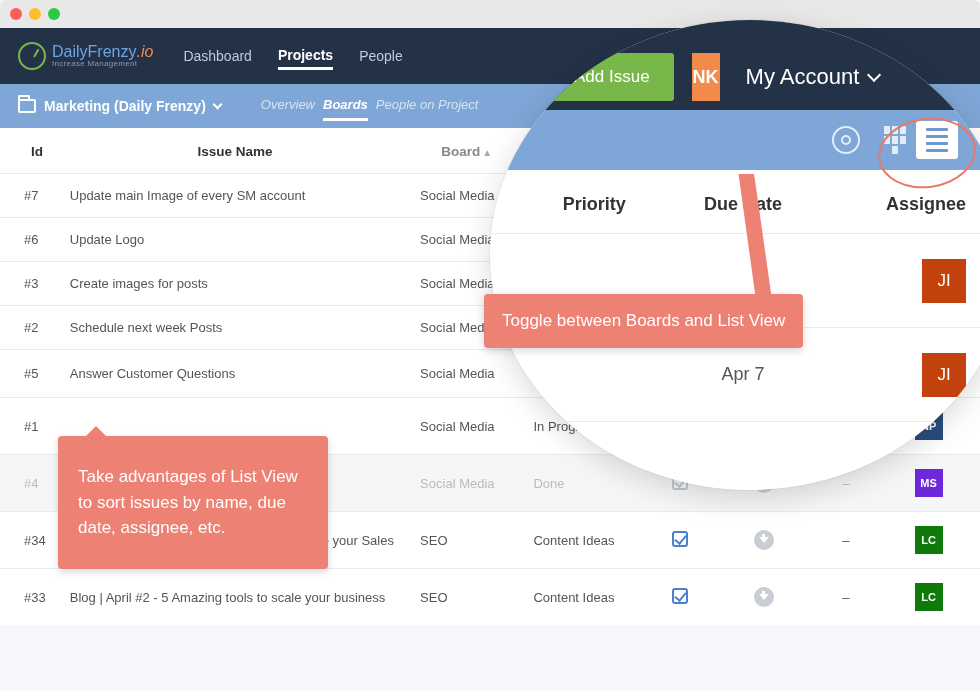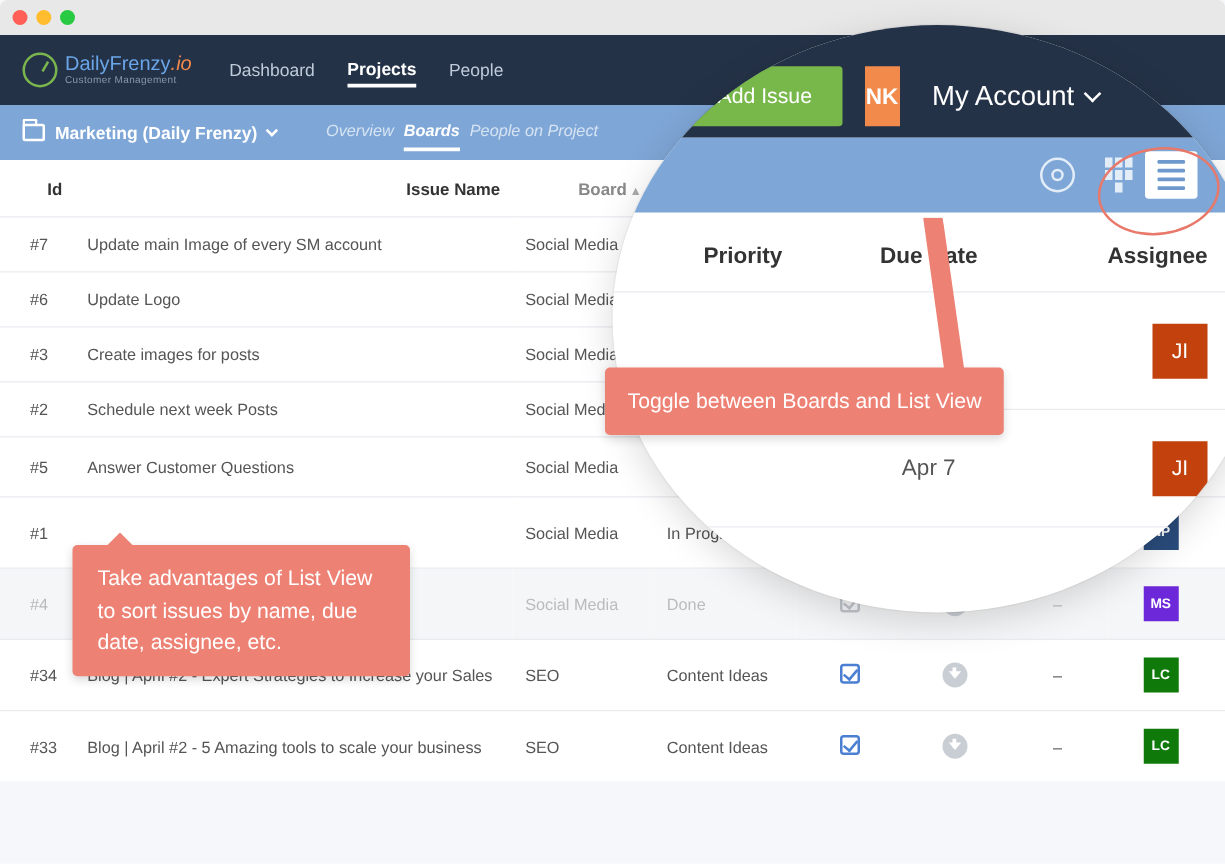--- a/index.html
+++ b/index.html
@@ -23,21 +23,21 @@
   .nav-item.active { color: #fff; font-weight: 600; border-bottom: 3px solid #fff; }
   .subnav { height: 44px; background: #7ea6d6; display: flex; align-items: center; padding: 0 18px; color: #e8f1fb; font-size: 13px; gap: 20px; }
   .subnav .proj { display:flex; align-items:center; gap:8px; color:#fff; font-weight:600; font-size:14px;}
   .folder-icon { width:18px; height:14px; border:2px solid #fff; border-radius:2px; position:relative;}
   .folder-icon::before{content:"";position:absolute;top:-6px;left:-2px;width:8px;height:4px;border:2px solid #fff;border-bottom:none;border-radius:2px 2px 0 0;}
   .sub-tabs { display:flex; gap:8px; margin-left: 20px; font-style: italic;}
   .sub-tab { color: #d6e4f3; cursor:pointer; padding:6px 0;}
   .sub-tab.active { color:#fff; border-bottom:3px solid #fff; font-weight:600;}
   .content { background: #fff; }
   table { width: 100%; border-collapse: collapse; font-size: 13px; }
-  thead th { text-align: right; padding: 16px 10px 14px; color: #333; font-weight: 700; font-size: 13.5px; border-bottom: none; }
+  thead th { text-align: center; padding: 16px 10px 14px; color: #333; font-weight: 700; font-size: 13.5px; border-bottom: none; }
   thead th.sorted { color:#888; font-weight:600;}
   .sort-caret { font-size:10px; color:#aaa; margin-left:2px; }
   tbody td { padding: 14px 10px; border-top: 1px solid #e9ecef; color: #555; vertical-align: middle; white-space: nowrap; }
   tbody tr.done td { color: #bbb; }
   tbody tr.highlight td { background: #f5f6f7; }
   th.col-id, td.col-id { padding-left: 24px; width: 58px; }
   th.col-name, td.col-name { width: 340px; white-space: normal;}
   th.col-board, td.col-board { width: 110px; }
   th.col-column, td.col-column { width: 110px; }
   th.col-approved, td.col-approved { width: 80px; text-align:center;}
@@ -84,21 +84,21 @@
   .b-head-row span{flex:1; text-align:center; white-space:nowrap;}
   .b-head-row span:last-child{text-align:right;}
   .b-row{ height:94px; border-bottom:1px solid #e9ecef; display:flex; align-items:center; justify-content:space-between; padding:0 44px 0 30px;}
   .b-row .cell{flex:1;display:flex;justify-content:center;}
   .b-row .cell:last-child{justify-content:flex-end;}
   .badge-lg{width:44px;height:44px;display:inline-flex;align-items:center;justify-content:center;color:#fff;font-size:17px;font-weight:500;}
   .badge-lg.pink{background:#c2410c;}
   .b-row .date{font-size:18px;color:#555;}
 
   
-  .callout{ position:absolute; background:#ed8174; color:#fff; padding:14px 20px; border-radius:4px; font-size:17px; line-height:1.5; max-width:270px; box-shadow:0 3px 8px rgba(0,0,0,.15);}
+  .callout{ position:absolute; background:#ed8174; color:#fff; padding:28px 20px; border-radius:4px; font-size:17px; line-height:1.5; max-width:270px; box-shadow:0 3px 8px rgba(0,0,0,.15);}
   .callout::before{content:"";position:absolute;width:0;height:0;}
   .callout.c1{ top:436px; left:58px;}
   .callout.c1::before{border:12px solid transparent;border-bottom-color:#ed8174;top:-22px;left:26px;}
   .callout.c2{ top:294px; left:484px; padding:14px 18px; max-width:360px; white-space:nowrap;}
   .callout.c2::after{content:"";position:absolute;top:-120px;right:34px;width:26px;height:140px;background:#ed8174;transform:skewX(12deg);clip-path:polygon(40% 0,100% 0,62% 100%,0 100%);}
 </style>
 </head>
 <body>
 
 <div class="window">
@@ -106,21 +106,21 @@
     <div class="tl-dot tl-red"></div>
     <div class="tl-dot tl-yellow"></div>
     <div class="tl-dot tl-green"></div>
   </div>
 
   <div class="topnav">
     <div class="logo">
       <div class="logo-icon"></div>
       <div class="logo-text">
         <div class="logo-brand"><span>DailyFrenzy</span><span class="io">.io</span></div>
-        <div class="logo-sub">Customer Management</div>
+        <div class="logo-sub">Increase Management</div>
       </div>
     </div>
     <div class="nav-items" id="nav-items">
         <div class="nav-item">Dashboard</div>
         <div class="nav-item active">Projects</div>
         <div class="nav-item">People</div>
       </div>
   </div>
 
   <div class="subnav">

